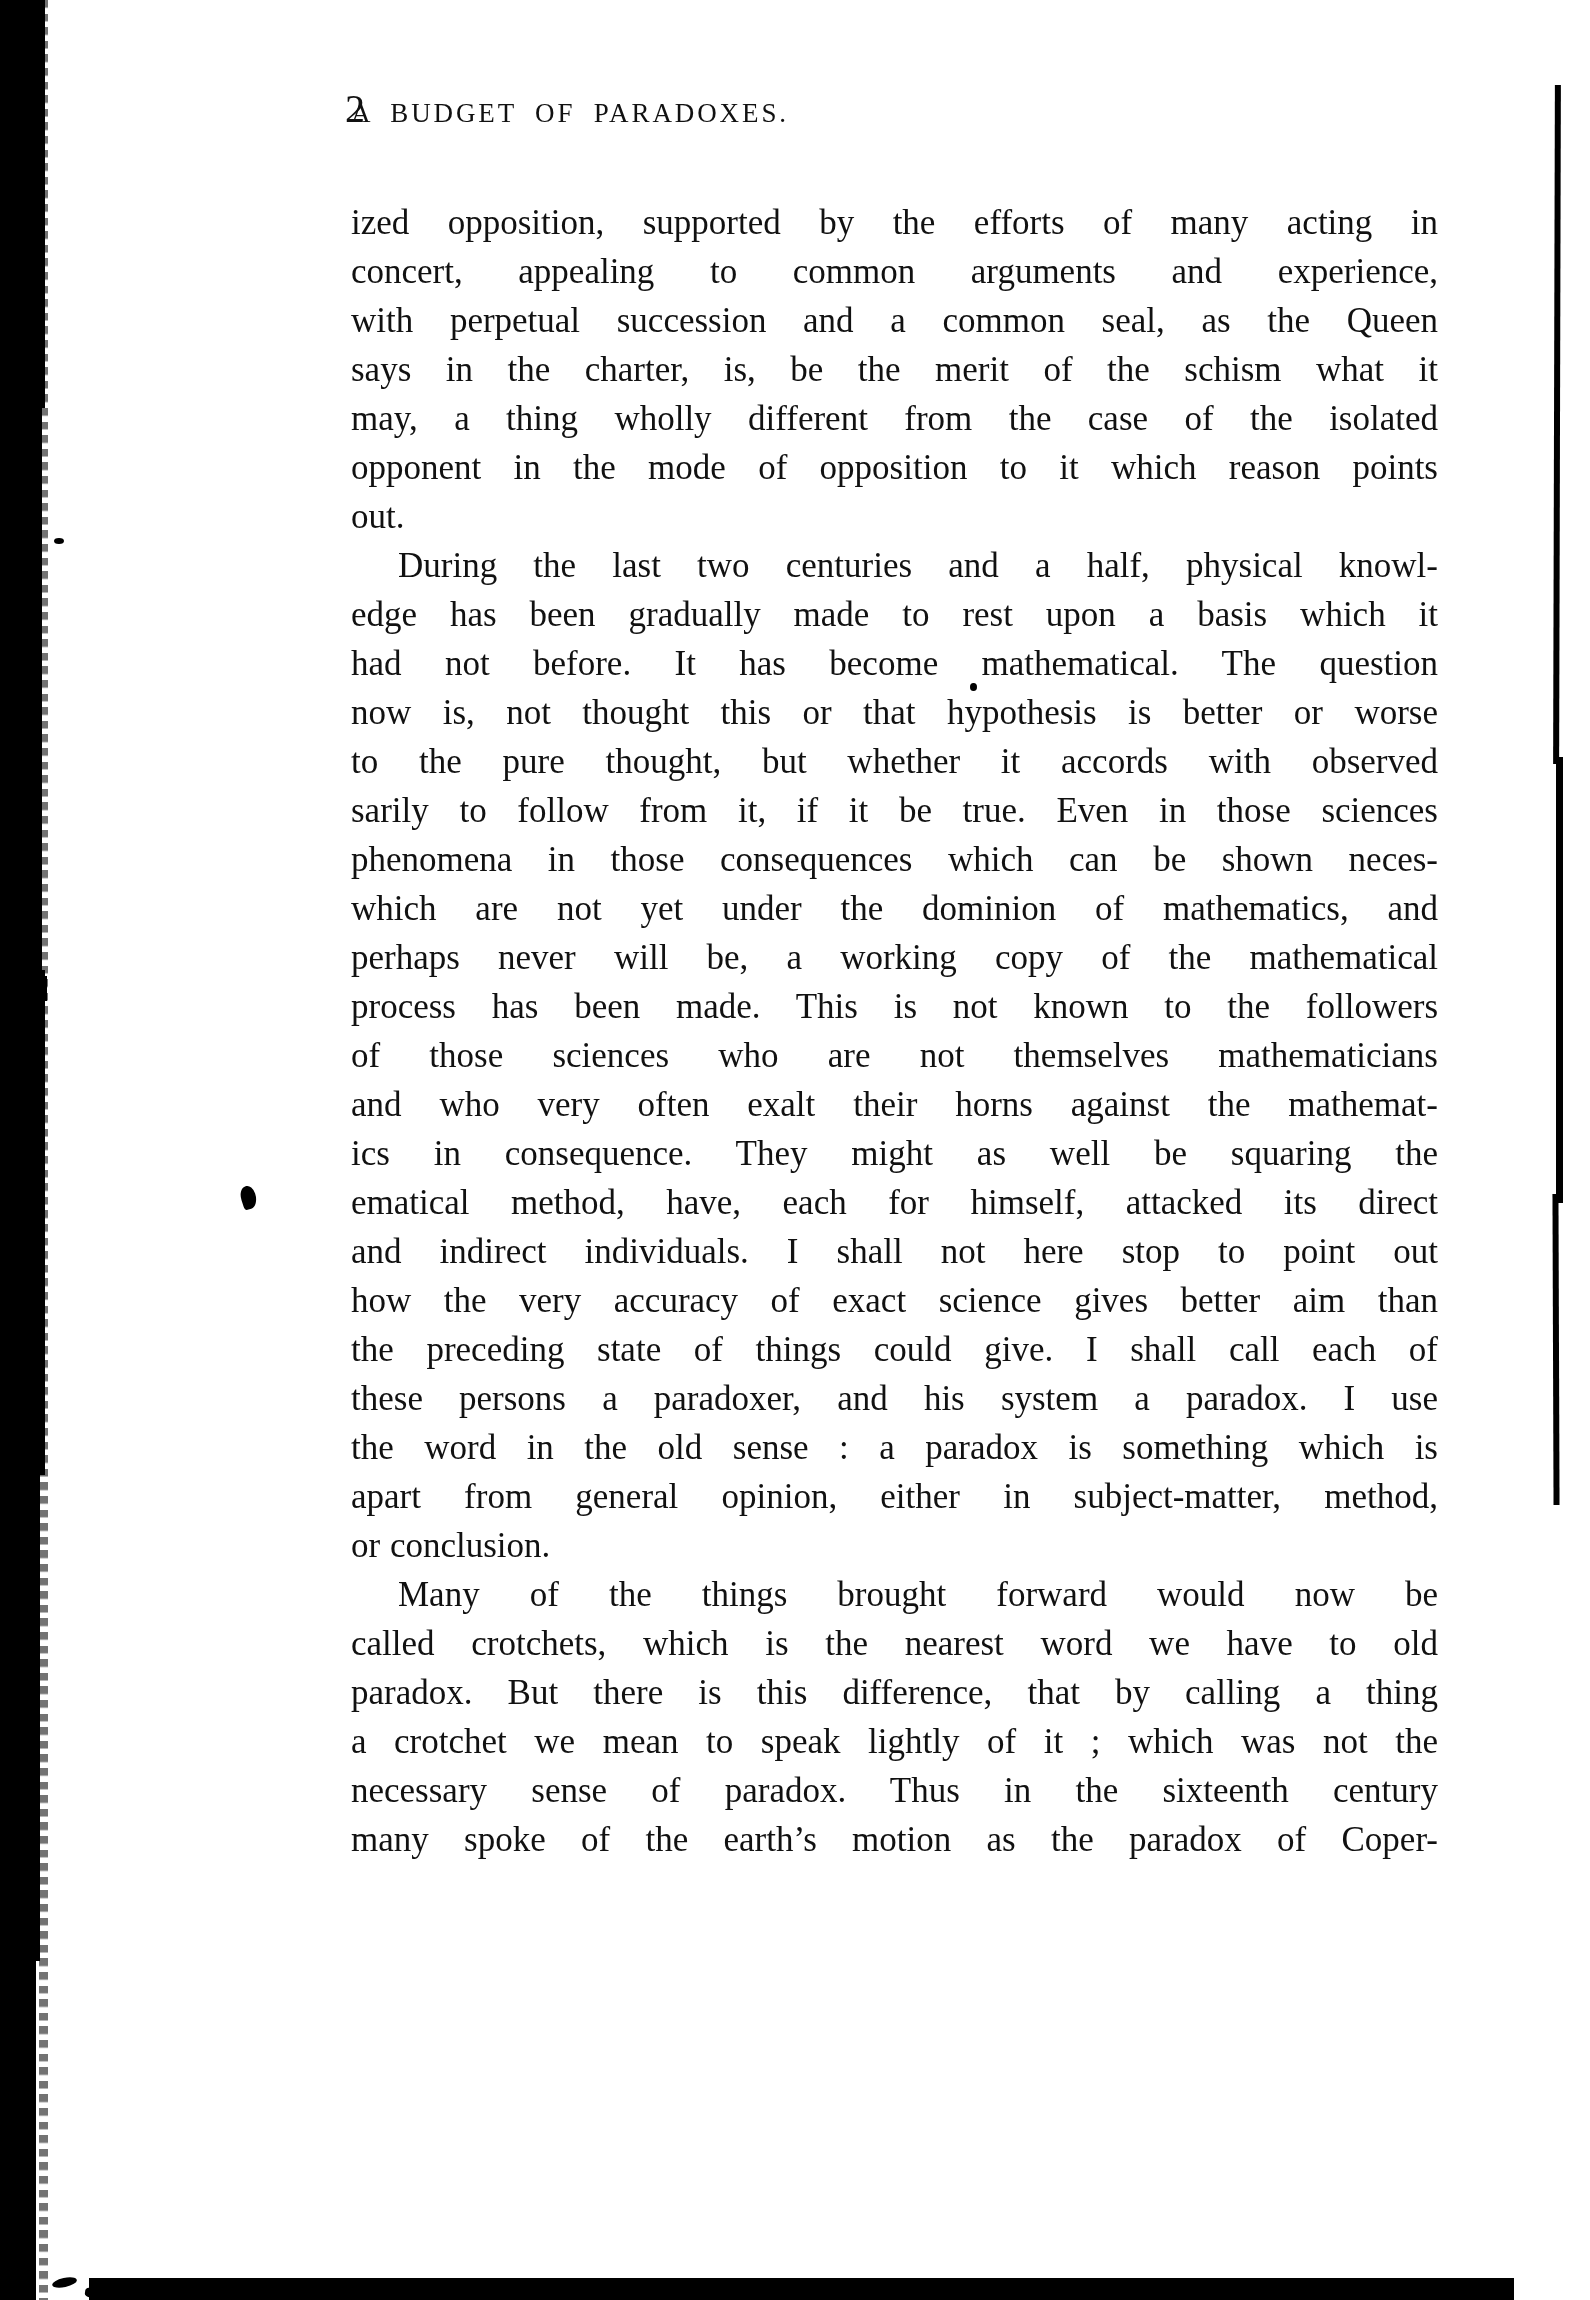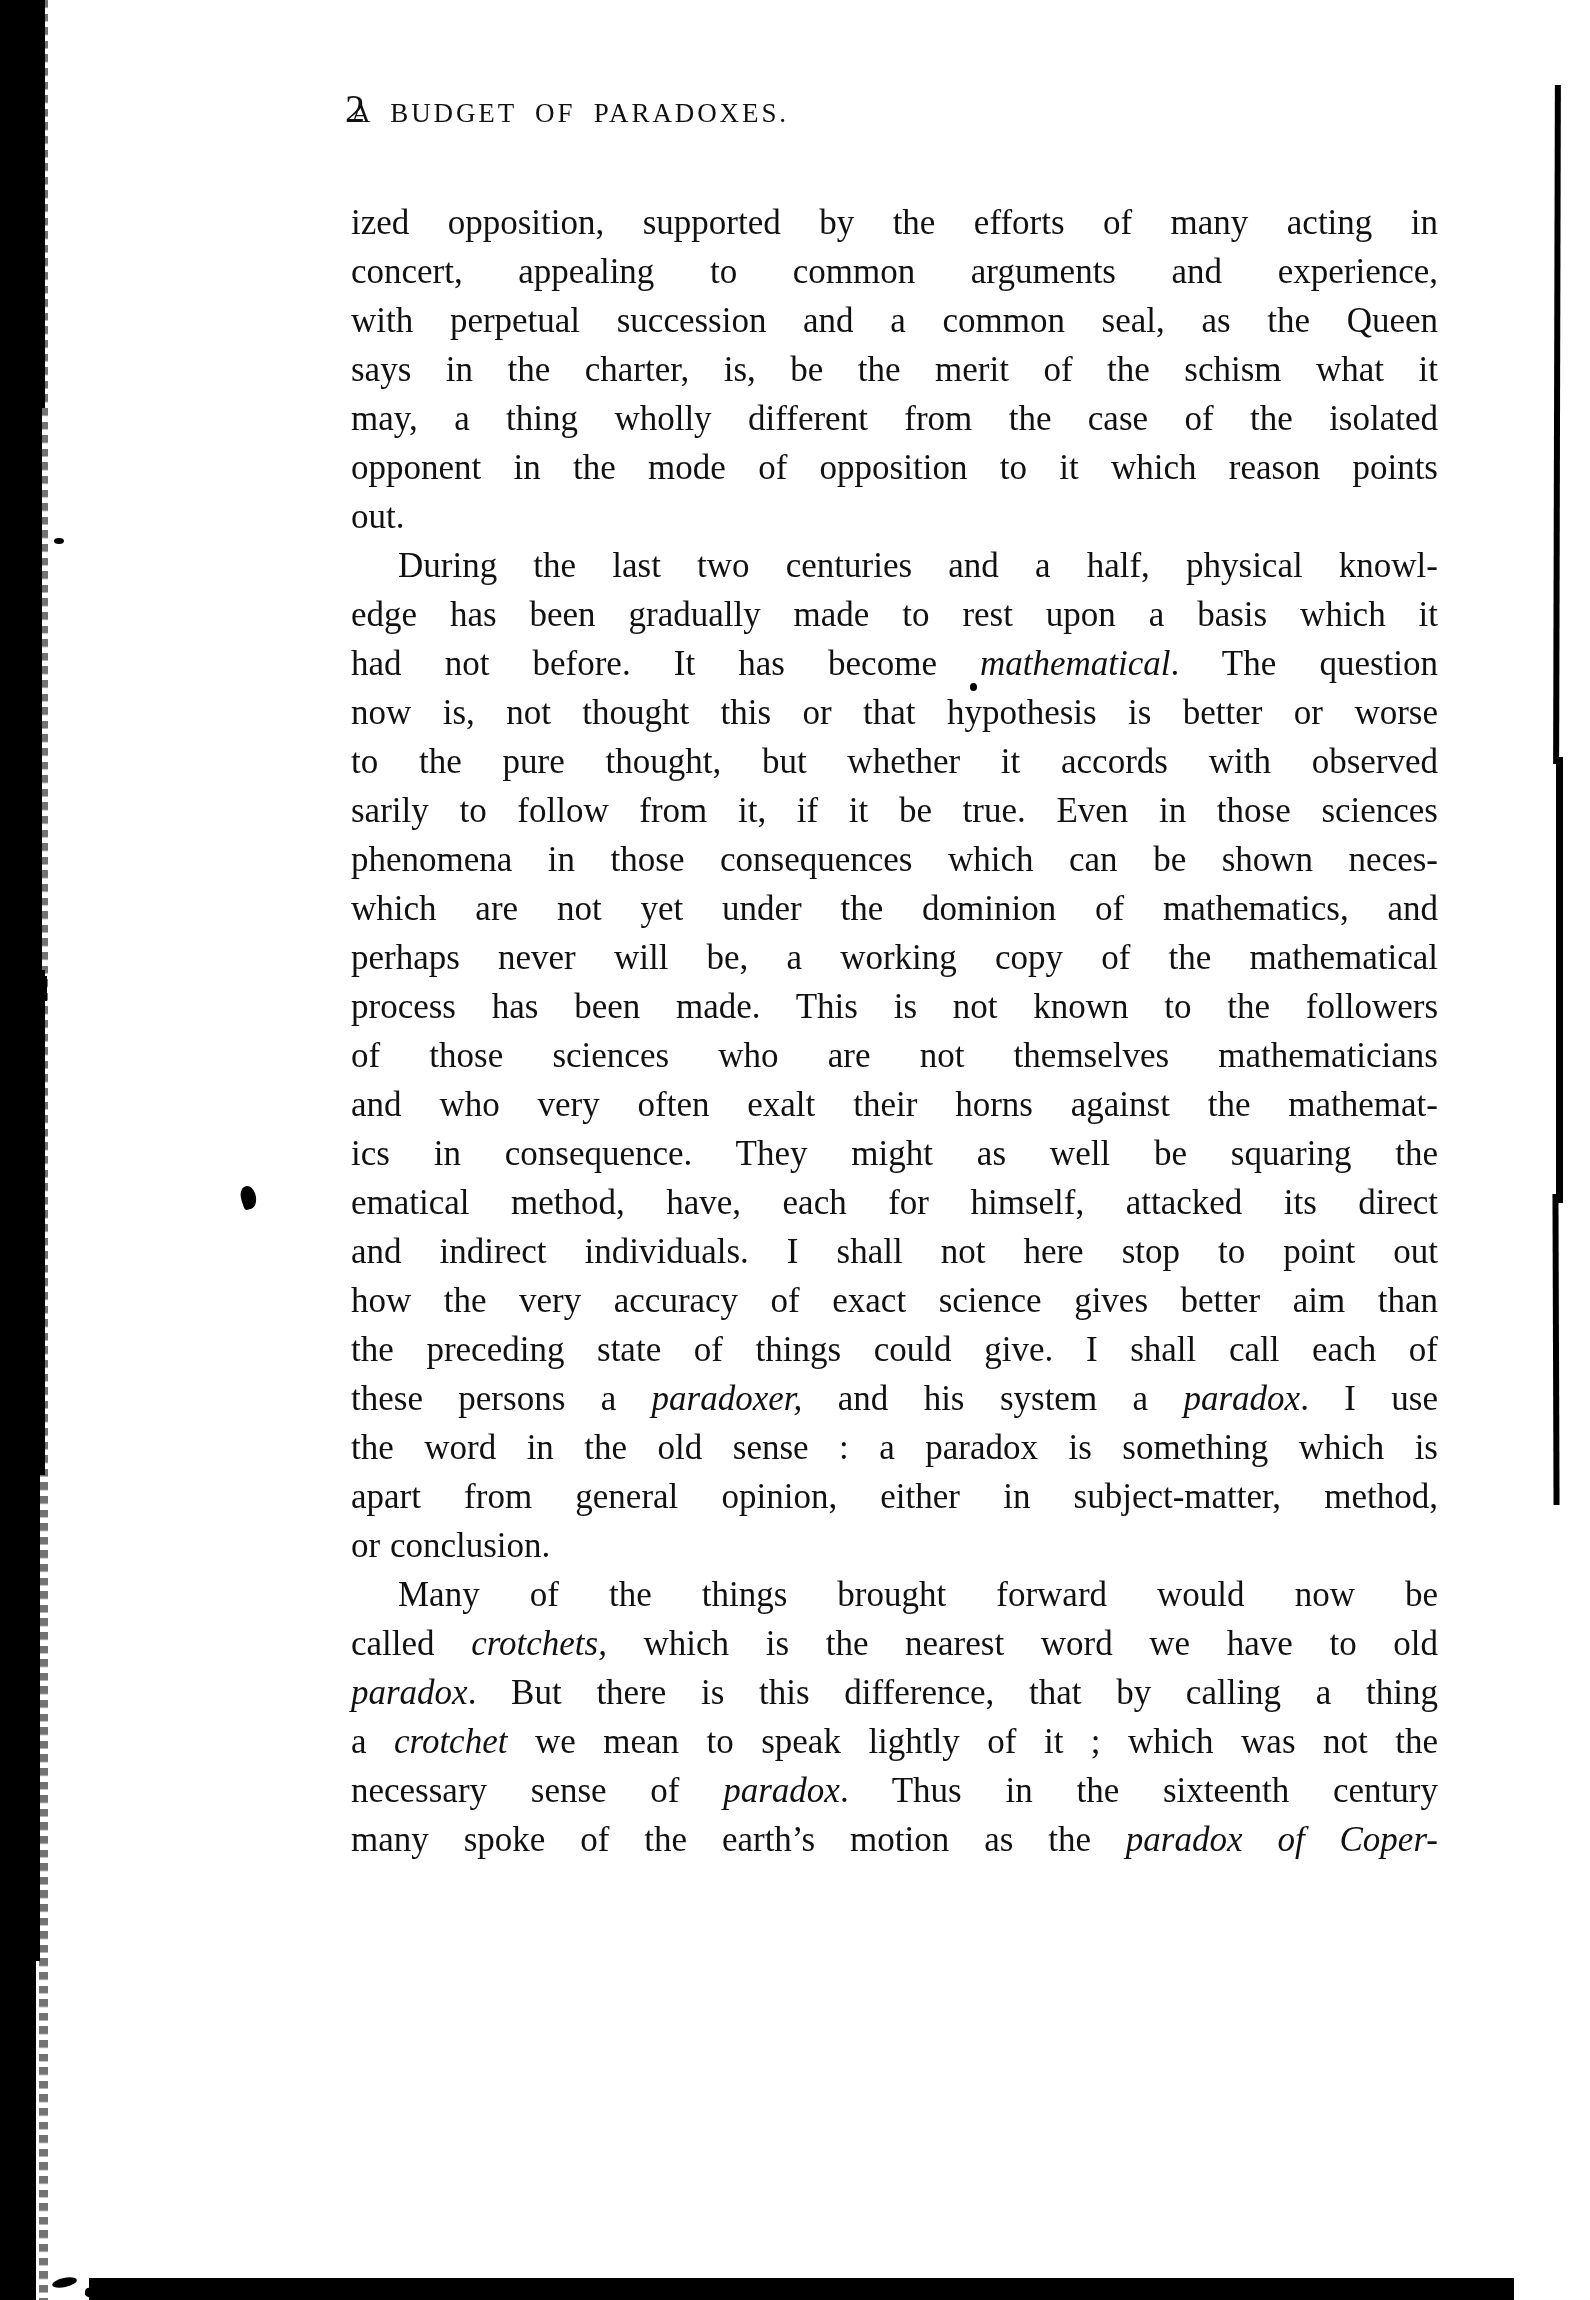--- a/index.html
+++ b/index.html
@@ -44,21 +44,21 @@
   .line {
     font-size: 35px;
     line-height: 49px;
     height: 49px;
     text-align: justify;
     text-align-last: justify;
     word-spacing: 1px;
   }
   .line.indent { padding-left: 47px; }
   .line.last { text-align-last: left; }
-  .it { font-style: italic; }
+  .it { }
 
   
   .art { position: absolute; background: #000; }
   .bar-left-a  { left: 0; top: 0;     width: 45px; height: 408px; }
   .bar-left-b  { left: 0; top: 388px; width: 42px; height: 602px; }
   .bar-left-c  { left: 0; top: 970px;width: 45px; height: 505px; }
   .bar-left-d  { left: 0; top: 1456px;width: 40px; height: 505px; }
   .bar-left-e  { left: 0; top: 1941px;width: 36px; height: 360px; }
   .bar-left-edge {
     left: 39px; top: 0; width: 8.7px; height: 2301px;

